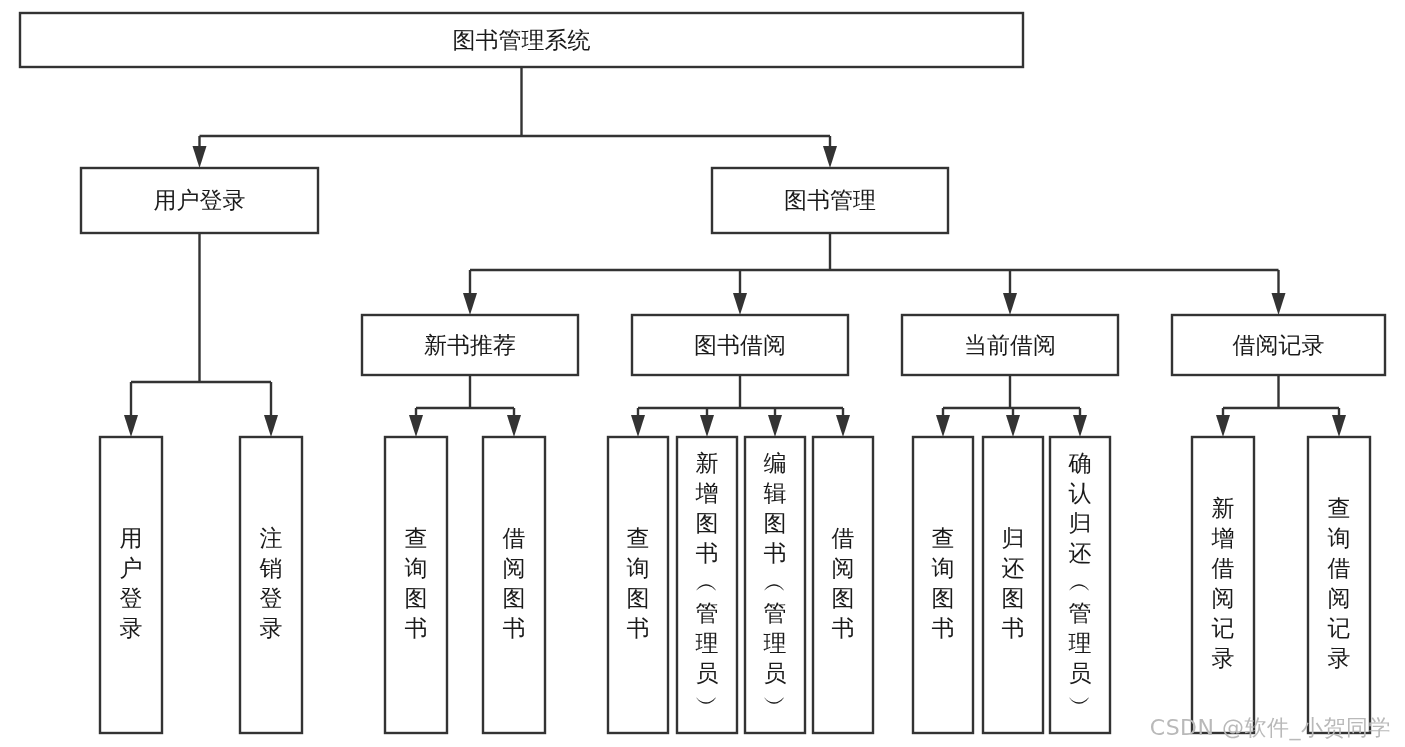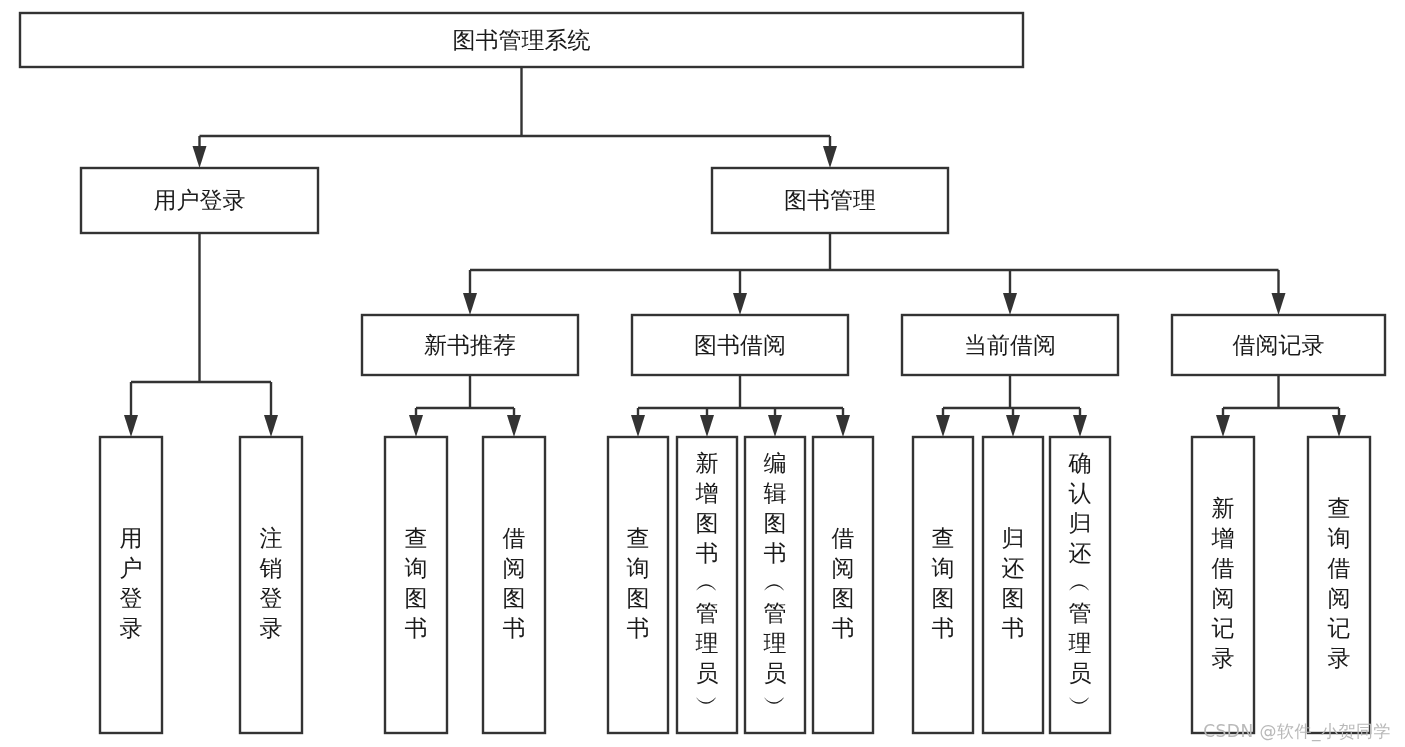--- a/index.html
+++ b/index.html
@@ -44,21 +44,21 @@
   }
   .arrow-head {
     fill: #333333;
     stroke: none;
   }
   .watermark {
     position: absolute;
     right: 14px;
     bottom: 4px;
     font-family: "DejaVu Sans", "Liberation Sans", sans-serif;
-    font-size: 17px;
+    font-size: 22px;
     color: #b9b9b9;
     white-space: nowrap;
     letter-spacing: 0.5px;
   }
 </style>
 </head>
 <body>
 
 <svg id="diagram" viewBox="0 0 1405 747" xmlns="http://www.w3.org/2000/svg">
   <g id="links">

